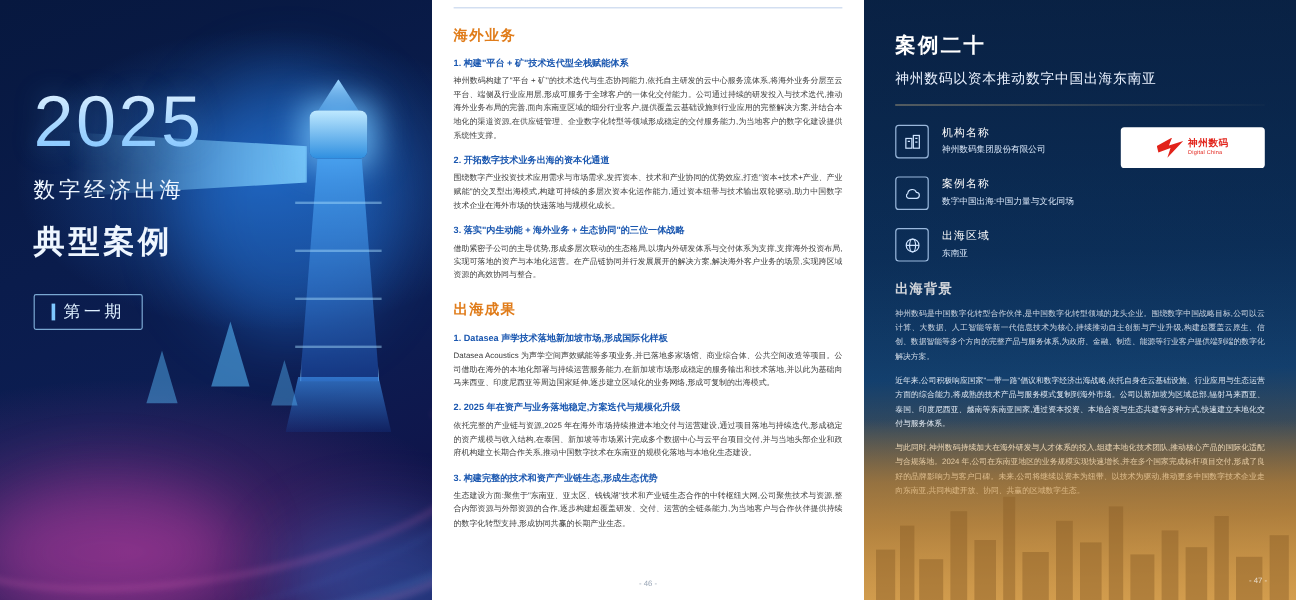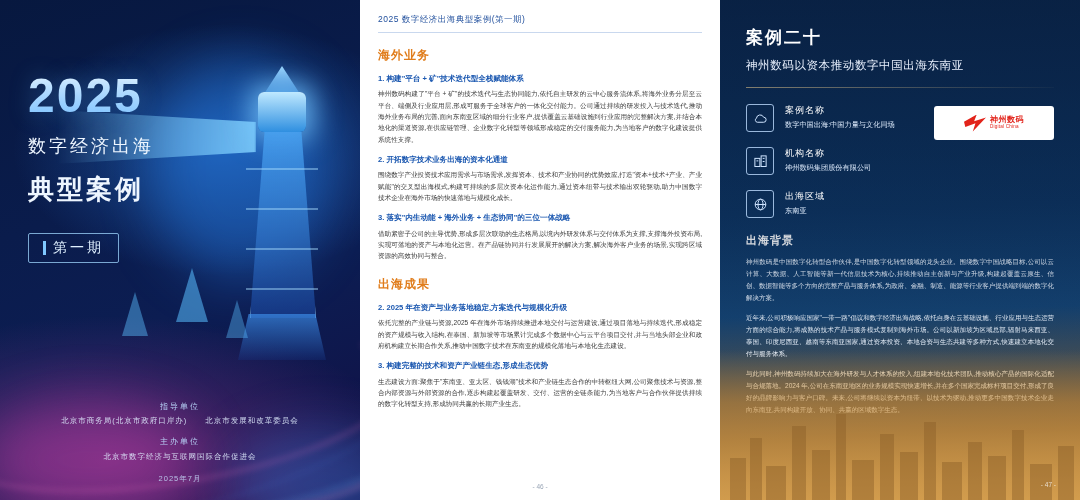--- a/index.html
+++ b/index.html
@@ -65,21 +65,21 @@
   .boat{position:absolute;border:1px solid rgba(140,220,255,.8);}
   .b1{left:176px;top:268px;width:0;height:0;border:none;
       border-left:16px solid transparent;border-right:16px solid transparent;border-bottom:54px solid rgba(90,190,255,.55);}
   .b2{left:122px;top:292px;width:0;height:0;border:none;
       border-left:13px solid transparent;border-right:13px solid transparent;border-bottom:44px solid rgba(90,190,255,.45);}
   .b3{left:226px;top:300px;width:0;height:0;border:none;
       border-left:11px solid transparent;border-right:11px solid transparent;border-bottom:38px solid rgba(90,190,255,.4);}
 
   .cover-title{position:absolute;left:28px;top:72px;z-index:5;}
   .y2025{
-    font-size:48px;font-weight:bold;letter-spacing:2px;line-height:1;
+    font-size:60px;font-weight:normal;letter-spacing:2px;line-height:1;
     background:linear-gradient(180deg,#eaf6ff,#7fc4ff);
     -webkit-background-clip:text;background-clip:text;color:transparent;
     text-shadow:0 0 22px rgba(90,180,255,.35);
   }
   .ctl1{margin-top:14px;font-size:18px;font-weight:normal;letter-spacing:3px;color:#eef6ff;}
   .ctl2{margin-top:14px;font-size:26px;font-weight:bold;letter-spacing:3px;color:#eef6ff;}
   .issue{
     margin-top:26px;display:inline-flex;align-items:center;gap:7px;
     border:1px solid rgba(160,215,255,.75);padding:5px 14px;border-radius:2px;
     font-size:14px;letter-spacing:3px;color:#dff0ff;
@@ -176,53 +176,46 @@
     <div class="cover-title">
       <div class="y2025">2025</div>
       <div class="ctl1">数字经济出海</div>
       <div class="ctl2">典型案例</div>
       <div class="issue">
         <span class="bar"></span>
         <span>第一期</span>
       </div>
     </div>
 
-    <div class="cover-foot">
-      <div class="lbl">指导单位</div>
-      <div class="orgrow">
-        <span>北京市商务局(北京市政府口岸办)</span>
-        <span>北京市发展和改革委员会</span>
-      </div>
-      <div class="lbl" style="margin-top:6px">主办单位</div>
-      <div>北京市数字经济与互联网国际合作促进会</div>
-      <div class="date">2025年7月</div>
-    </div>
   </div>
 
   <div class="midpage">
-    <div class="mid-header">2025 数字经济出海典型案例(第一期)</div>
     <div class="mid-rule"></div>
 
     <div class="sec-h">海外业务</div>
 
     <div>
       <div class="para-h">1. 构建"平台 + 矿"技术迭代型全栈赋能体系</div>
       <div class="para">神州数码构建了"平台 + 矿"的技术迭代与生态协同能力,依托自主研发的云中心服务流体系,将海外业务分层至云平台、端侧及行业应用层,形成可服务于全球客户的一体化交付能力。公司通过持续的研发投入与技术迭代,推动海外业务布局的完善,面向东南亚区域的细分行业客户,提供覆盖云基础设施到行业应用的完整解决方案,并结合本地化的渠道资源,在供应链管理、企业数字化转型等领域形成稳定的交付服务能力,为当地客户的数字化建设提供系统性支撑。</div>
     </div>
     <div>
       <div class="para-h">2. 开拓数字技术业务出海的资本化通道</div>
       <div class="para">围绕数字产业投资技术应用需求与市场需求,发挥资本、技术和产业协同的优势效应,打造"资本+技术+产业、产业赋能"的交叉型出海模式,构建可持续的多层次资本化运作能力,通过资本纽带与技术输出双轮驱动,助力中国数字技术企业在海外市场的快速落地与规模化成长。</div>
     </div>
     <div>
       <div class="para-h">3. 落实"内生动能 + 海外业务 + 生态协同"的三位一体战略</div>
       <div class="para">借助紧密子公司的主导优势,形成多层次联动的生态格局,以境内外研发体系与交付体系为支撑,支撑海外投资布局,实现可落地的资产与本地化运营。在产品链协同并行发展展开的解决方案,解决海外客户业务的场景,实现跨区域资源的高效协同与整合。</div>
     </div>
 
     <div class="sec-h">出海成果</div>
 
+    <div>
+      <div class="para-h">1. Datasea 声学技术落地新加坡市场,形成国际化样板</div>
+      <div class="para">Datasea Acoustics 为声学空间声效赋能等多项业务,并已落地多家场馆、商业综合体、公共空间改造等项目。公司借助在海外的本地化部署与持续运营服务能力,在新加坡市场形成稳定的服务输出和技术落地,并以此为基础向马来西亚、印度尼西亚等周边国家延伸,逐步建立区域化的业务网络,形成可复制的出海模式。</div>
+    </div>
     <div>
       <div class="para-h">2. 2025 年在资产与业务落地稳定,方案迭代与规模化升级</div>
       <div class="para">依托完整的产业链与资源,2025 年在海外市场持续推进本地交付与运营建设,通过项目落地与持续迭代,形成稳定的资产规模与收入结构,在泰国、新加坡等市场累计完成多个数据中心与云平台项目交付,并与当地头部企业和政府机构建立长期合作关系,推动中国数字技术在东南亚的规模化落地与本地化生态建设。</div>
     </div>
     <div>
       <div class="para-h">3. 构建完整的技术和资产产业链生态,形成生态优势</div>
       <div class="para">生态建设方面:聚焦于"东南亚、亚太区、钱钱湖"技术和产业链生态合作的中转枢纽大网,公司聚焦技术与资源,整合内部资源与外部资源的合作,逐步构建起覆盖研发、交付、运营的全链条能力,为当地客户与合作伙伴提供持续的数字化转型支持,形成协同共赢的长期产业生态。</div>
     </div>
 
     <div class="mid-foot">- 46 -</div>
@@ -262,42 +255,42 @@
         <div class="logo-mark"></div>
         <div class="logo-txt">
           <div class="cn">神州数码</div>
           <div class="en">Digital China</div>
         </div>
       </div>
 
       <div class="info-item">
         <div class="info-ic">
           <svg width="15" height="15" viewBox="0 0 24 24" fill="none" stroke="#cfe4ff" stroke-width="1.6">
-            <path d="M7 18h10a4 4 0 0 0 0-8 6 6 0 0 0-11.5 1.5A3.5 3.5 0 0 0 7 18z"></path>
-          </svg>
-        </div>
-        <div class="info-txt">
-          <div class="k">案例名称</div>
-          <div class="v">数字中国出海:中国力量与文化同场</div>
-        </div>
-      </div>
-
-      <div class="info-item">
-        <div class="info-ic">
-          <svg width="15" height="15" viewBox="0 0 24 24" fill="none" stroke="#cfe4ff" stroke-width="1.6">
             <rect x="3" y="7" width="8" height="13"></rect>
               <rect x="13" y="3" width="8" height="17"></rect>
             <line x1="5.5" y1="11" x2="8.5" y2="11"></line>
               <line x1="15.5" y1="7" x2="18.5" y2="7"></line>
             <line x1="15.5" y1="12" x2="18.5" y2="12"></line>
           </svg>
         </div>
         <div class="info-txt">
           <div class="k">机构名称</div>
           <div class="v">神州数码集团股份有限公司</div>
+        </div>
+      </div>
+
+      <div class="info-item">
+        <div class="info-ic">
+          <svg width="15" height="15" viewBox="0 0 24 24" fill="none" stroke="#cfe4ff" stroke-width="1.6">
+            <path d="M7 18h10a4 4 0 0 0 0-8 6 6 0 0 0-11.5 1.5A3.5 3.5 0 0 0 7 18z"></path>
+          </svg>
+        </div>
+        <div class="info-txt">
+          <div class="k">案例名称</div>
+          <div class="v">数字中国出海:中国力量与文化同场</div>
         </div>
       </div>
 
       <div class="info-item">
         <div class="info-ic">
           <svg width="15" height="15" viewBox="0 0 24 24" fill="none" stroke="#cfe4ff" stroke-width="1.6">
             <circle cx="12" cy="12" r="8.5"></circle>
               <ellipse cx="12" cy="12" rx="4" ry="8.5"></ellipse>
             <line x1="3.5" y1="12" x2="20.5" y2="12"></line>
           </svg>

